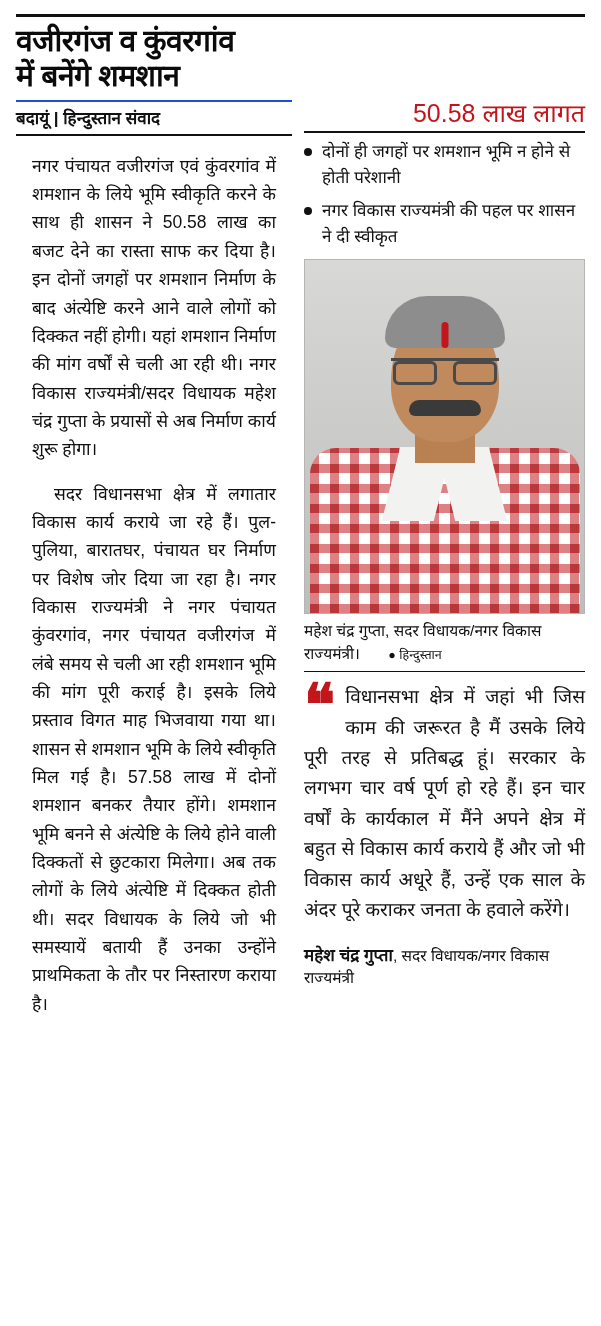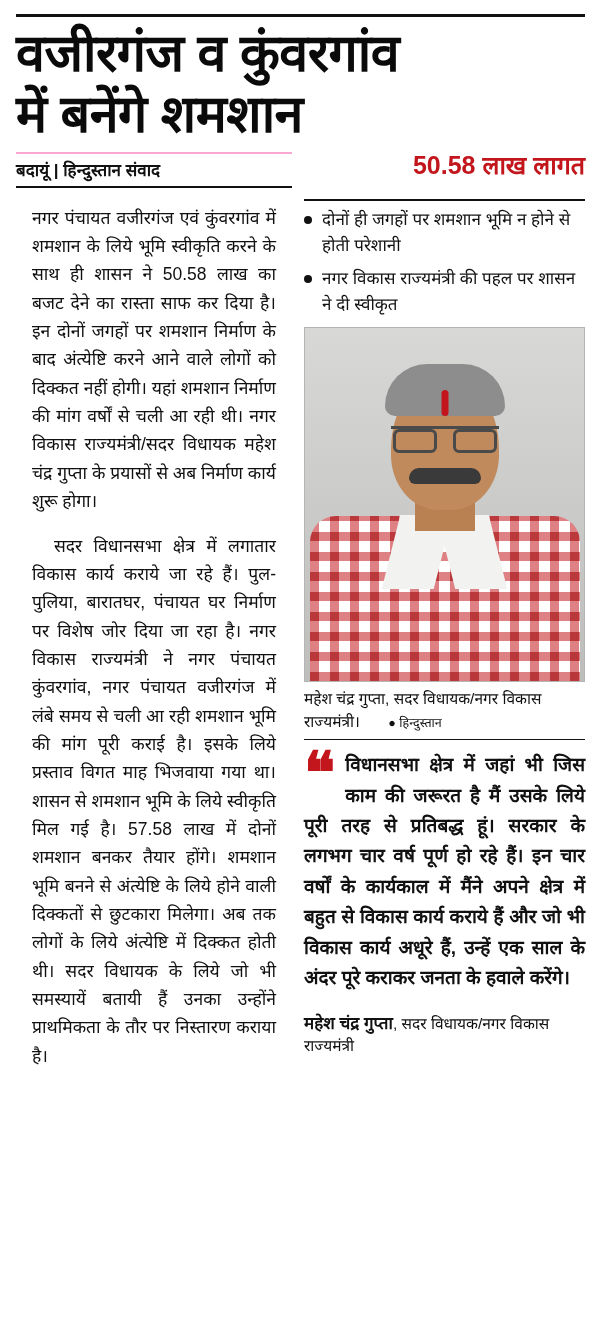--- a/index.html
+++ b/index.html
@@ -23,21 +23,21 @@
     position: relative;
   }
   .rule {
     height: 3px;
     background: #111111;
     width: 100%;
   }
   .headline {
     font-family: "Liberation Sans", sans-serif;
     font-weight: bold;
-    font-size: 52px;
+    font-size: 30px;
     line-height: 1.18;
     letter-spacing: -0.5px;
     margin: 6px 0 2px 0;
     color: #0a0a0a;
   }
   .headline .hl-line {
     display: block;
     white-space: nowrap;
   }
   .cols {
@@ -51,44 +51,44 @@
   }
   .col-right {
     width: 281px;
     flex: 0 0 281px;
   }
   .byline {
     font-weight: bold;
     font-size: 17px;
     padding: 4px 0 5px 0;
     border-bottom: 2px solid #111;
-    border-top: 2px solid #f9a8d4;
+    border-top: 2px solid #1d4ed8;
     margin-bottom: 8px;
     letter-spacing: 0px;
   }
   .body-text {
     font-size: 17.5px;
     line-height: 1.62;
     text-align: justify;
     text-justify: inter-word;
     color: #101010;
   }
   .body-text p {
     margin: 16px;
   }
   .body-text p.indent {
     text-indent: 22px;
   }
   .cost-line {
     color: #c2161c;
-    font-weight: bold;
+    font-weight: normal;
     font-size: 25px;
     text-align: right;
     line-height: 1.1;
-    padding-bottom: 20px;
+    padding-bottom: 4px;
   }
   .cost-rule {
     height: 2px;
     background: #111;
     margin-bottom: 6px;
   }
   .bullets {
     font-size: 17px;
     line-height: 1.5;
     margin: 0 0 10px 0;
@@ -239,21 +239,20 @@
     font-size: 58px;
     font-weight: bold;
     line-height: 0.62;
     margin: 6px 10px 0 0;
     font-family: "Liberation Serif", serif;
   }
   .quote-text {
     font-size: 19px;
     line-height: 1.6;
     text-align: justify;
-    font-weight: bold;
   }
   .quote-attr {
     font-size: 15.5px;
     margin-top: 20px;
     line-height: 1.35;
   }
   .quote-attr b { font-size: 17px; }
   .clearfix::after { content: ""; display: block; clear: both; }
 </style>
 </head>

